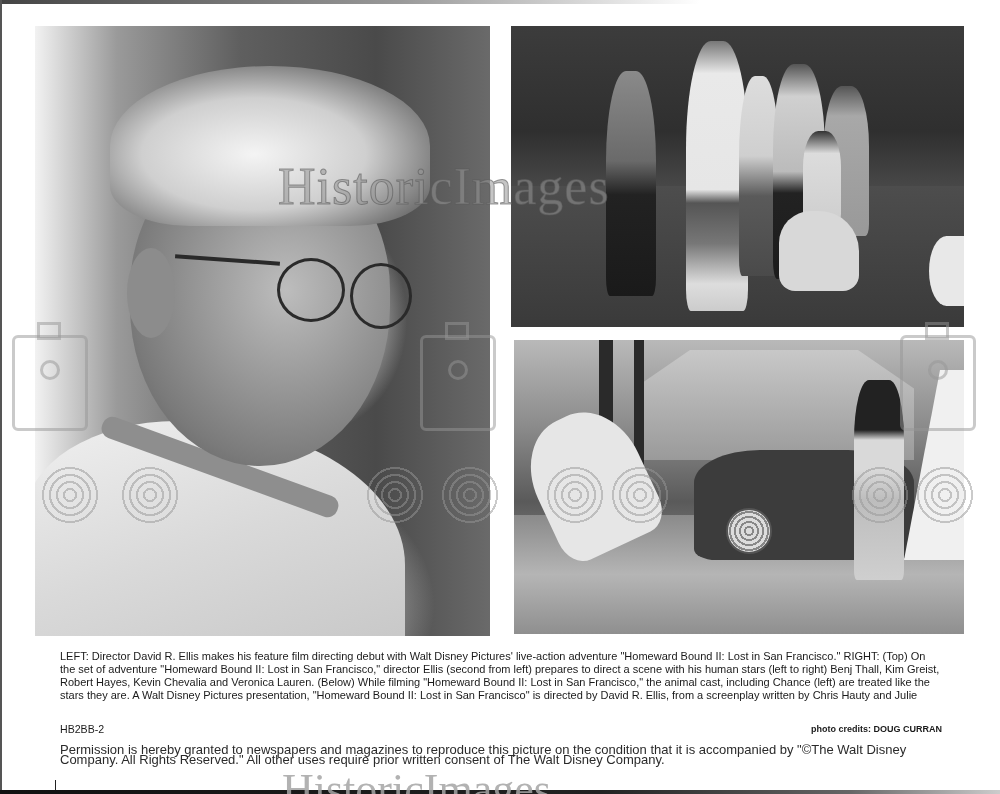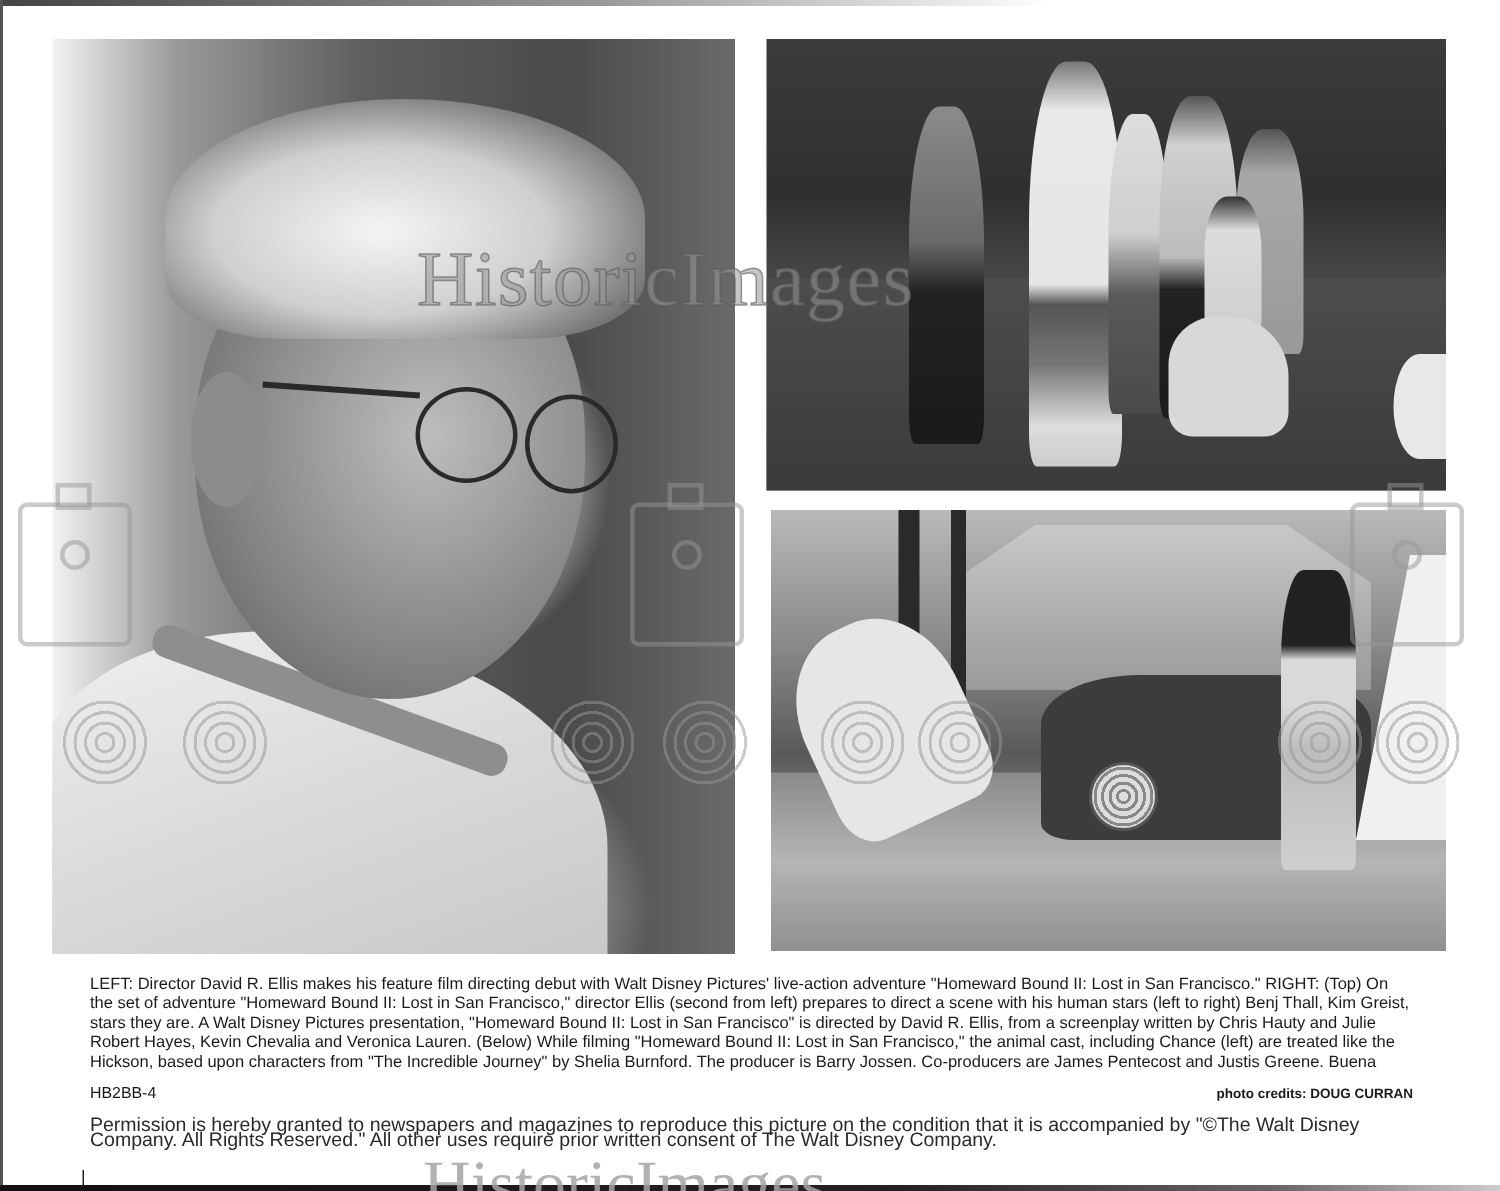--- a/index.html
+++ b/index.html
@@ -137,23 +137,22 @@
 <div class="wm-scroll" style="left:545px;top:465px;"></div>
 <div class="wm-scroll" style="left:610px;top:465px;"></div>
 <div class="wm-scroll" style="left:850px;top:465px;"></div>
 <div class="wm-scroll" style="left:915px;top:465px;"></div>
 
 <div class="watermark-text">HistoricImages</div>
 
 <div class="caption">
   <span class="line">LEFT:  Director David R. Ellis makes his feature film directing debut with Walt Disney Pictures' live-action adventure "Homeward Bound II: Lost in San Francisco."  RIGHT:  (Top)  On</span>
   <span class="line">the set of adventure "Homeward Bound II: Lost in San Francisco," director Ellis (second from left) prepares to direct a scene with his human stars (left to right) Benj Thall, Kim Greist,</span>
+  <span class="line">Robert Hayes, Kevin Chevalia and Veronica Lauren.  (Below)  While filming "Homeward Bound II: Lost in San Francisco," the animal cast, including Chance (left) are treated like the</span>
   <span class="line">stars they are.  A Walt Disney Pictures presentation, "Homeward Bound II: Lost in San Francisco" is directed by David R. Ellis, from a screenplay written by Chris Hauty and Julie</span>
-  <span class="line">Robert Hayes, Kevin Chevalia and Veronica Lauren.  (Below)  While filming "Homeward Bound II: Lost in San Francisco," the animal cast, including Chance (left) are treated like the</span>
-  <span class="line">Hickson, based upon characters from "The Incredible Journey" by Shelia Burnford.  The producer is Barry Jossen.  Co-producers are James Pentecost and Justis Greene.  Buena</span>
 </div>
-<div class="code">HB2BB-4</div>
+<div class="code">HB2BB-2</div>
 <div class="credit">photo credits: DOUG CURRAN</div>
 <div class="permission">Permission is hereby granted to newspapers and magazines to reproduce this picture on the condition that it is accompanied by "©The Walt Disney Company.  All Rights Reserved."  All other uses require prior written consent of The Walt Disney Company.</div>
 
 <div class="tick"></div>
 <div class="bottom-edge"></div>
 <div class="watermark-bottom">HistoricImages</div>
 
 </body></html>

